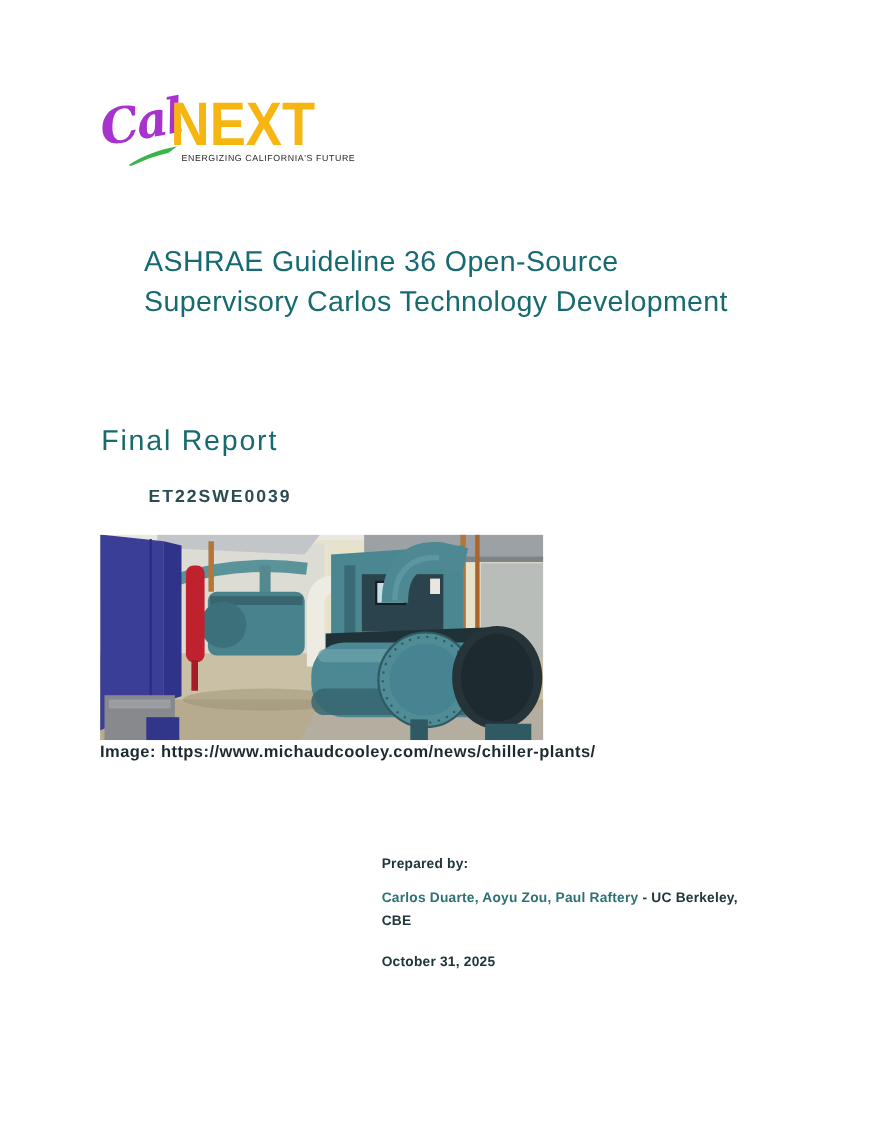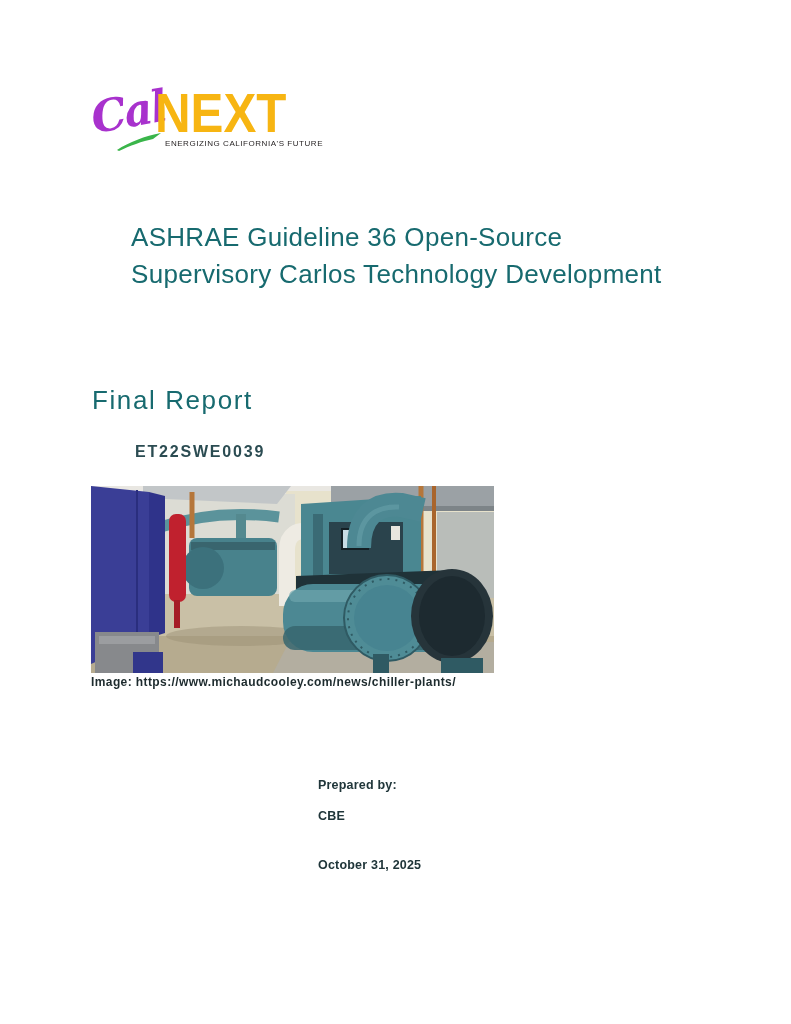--- a/index.html
+++ b/index.html
@@ -58,38 +58,38 @@
   }
 
   
   .photo {
     position: absolute; left: 91px; top: 486px;
     width: 403px; height: 187px; overflow: hidden;
   }
   .photo svg { display: block; }
   .photo-caption {
     position: absolute; left: 91px; top: 675px;
-    color: #1d2b2e; font-size: 12px; font-weight: bold;
+    color: #1d2b2e; font-size: 15px; font-weight: bold;
     letter-spacing: 0.4px; white-space: nowrap;
   }
 
   
-  .prepared { position: absolute; left: 318px; top: 778px; width: 370px; }
+  .prepared { position: absolute; left: 347px; top: 778px; width: 370px; }
   .prepared-label {
     color: #20363a; font-size: 12.5px; font-weight: bold;
     letter-spacing: 0.2px; margin-bottom: 14px;
   }
   .author-line {
     font-size: 12.5px; font-weight: bold; line-height: 21px;
     letter-spacing: 0.2px; white-space: nowrap;
   }
   .author-line .teal { color: #2e7175; }
   .author-line .dark { color: #20363a; }
   .prepared-date {
-    margin-top: 31px; color: #20363a;
+    margin-top: 19px; color: #20363a;
     font-size: 12.5px; font-weight: bold; letter-spacing: 0.2px;
   }
 </style>
 </head>
 <body>
 
 <div class="page">
 
   <div class="logo">
     <span class="logo-cal">Cal</span>
@@ -182,19 +182,22 @@
       <rect x="42" y="166" width="30" height="21" fill="#31368b"></rect>
     </svg>
   </div>
 
   <div class="photo-caption">Image: https://www.michaudcooley.com/news/chiller-plants/</div>
 
   <div class="prepared">
     <div class="prepared-label">Prepared by:</div>
 
     <div class="author-line">
+      <span class="teal">Carlos Duarte, Aoyu Zou, Paul Raftery</span><span class="dark"> - UC Berkeley,</span>
+    </div>
+    <div class="author-line">
       <span class="teal"></span><span class="dark">CBE</span>
     </div>
 
     <div class="prepared-date">October 31, 2025</div>
   </div>
 
 </div>
 
 </body></html>

